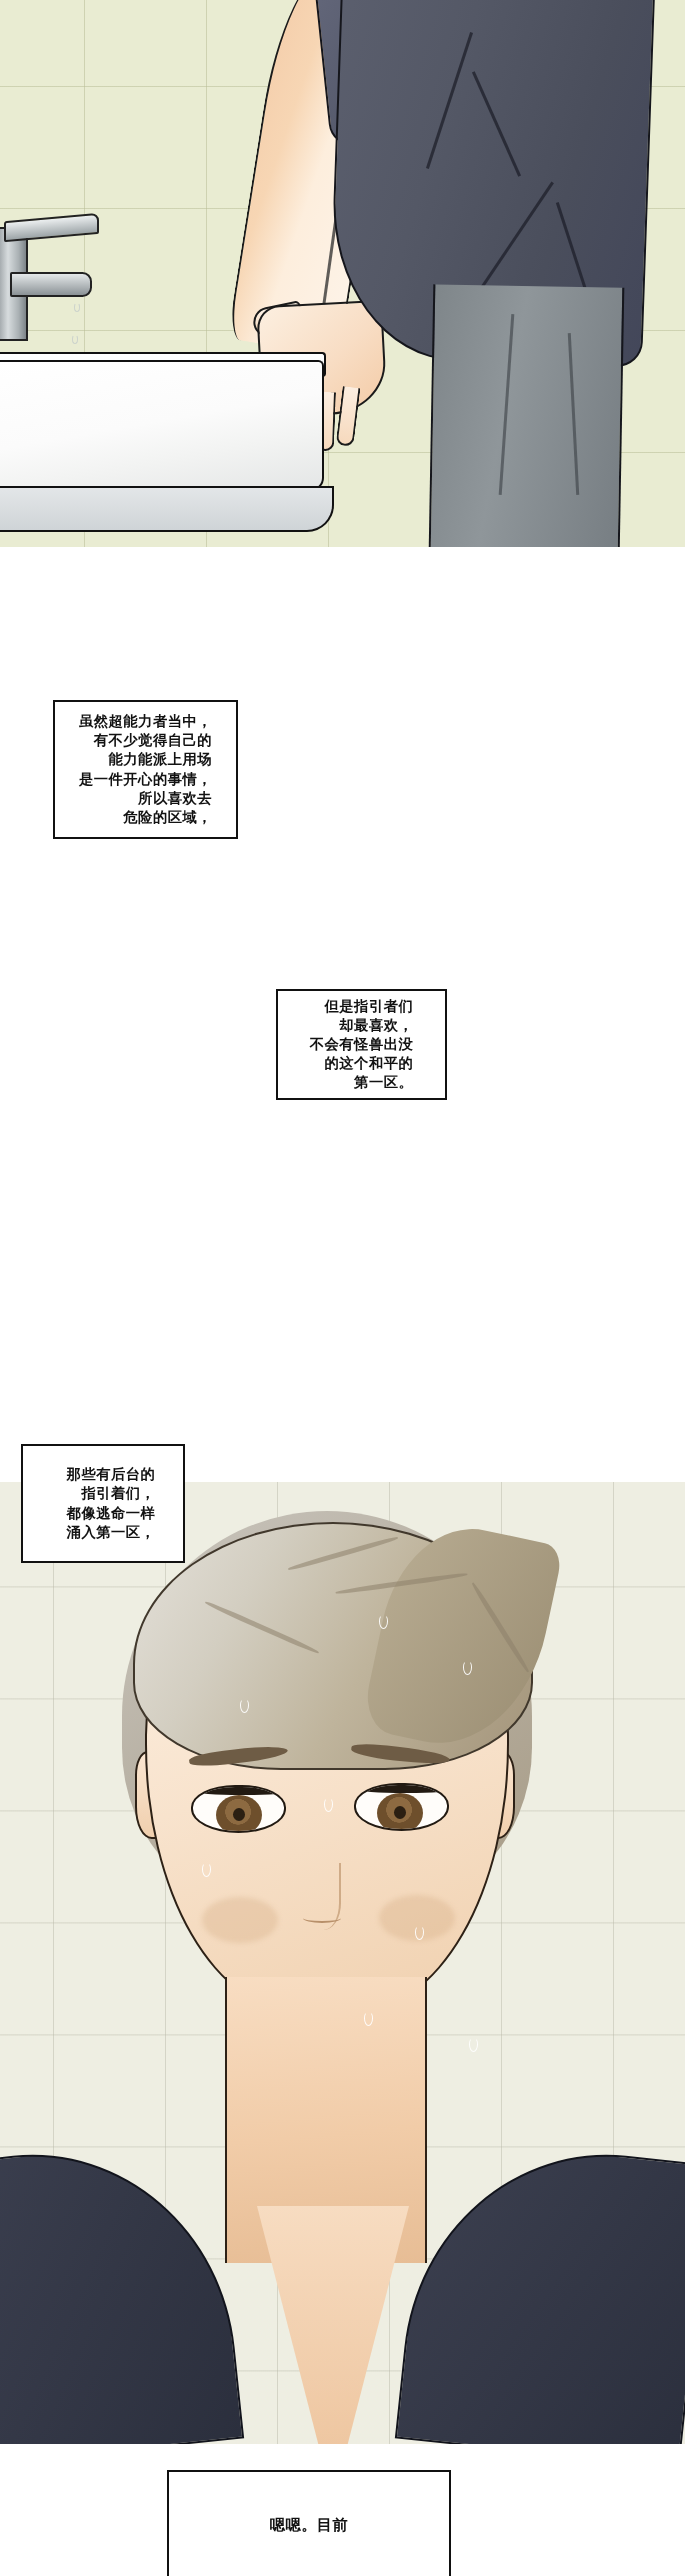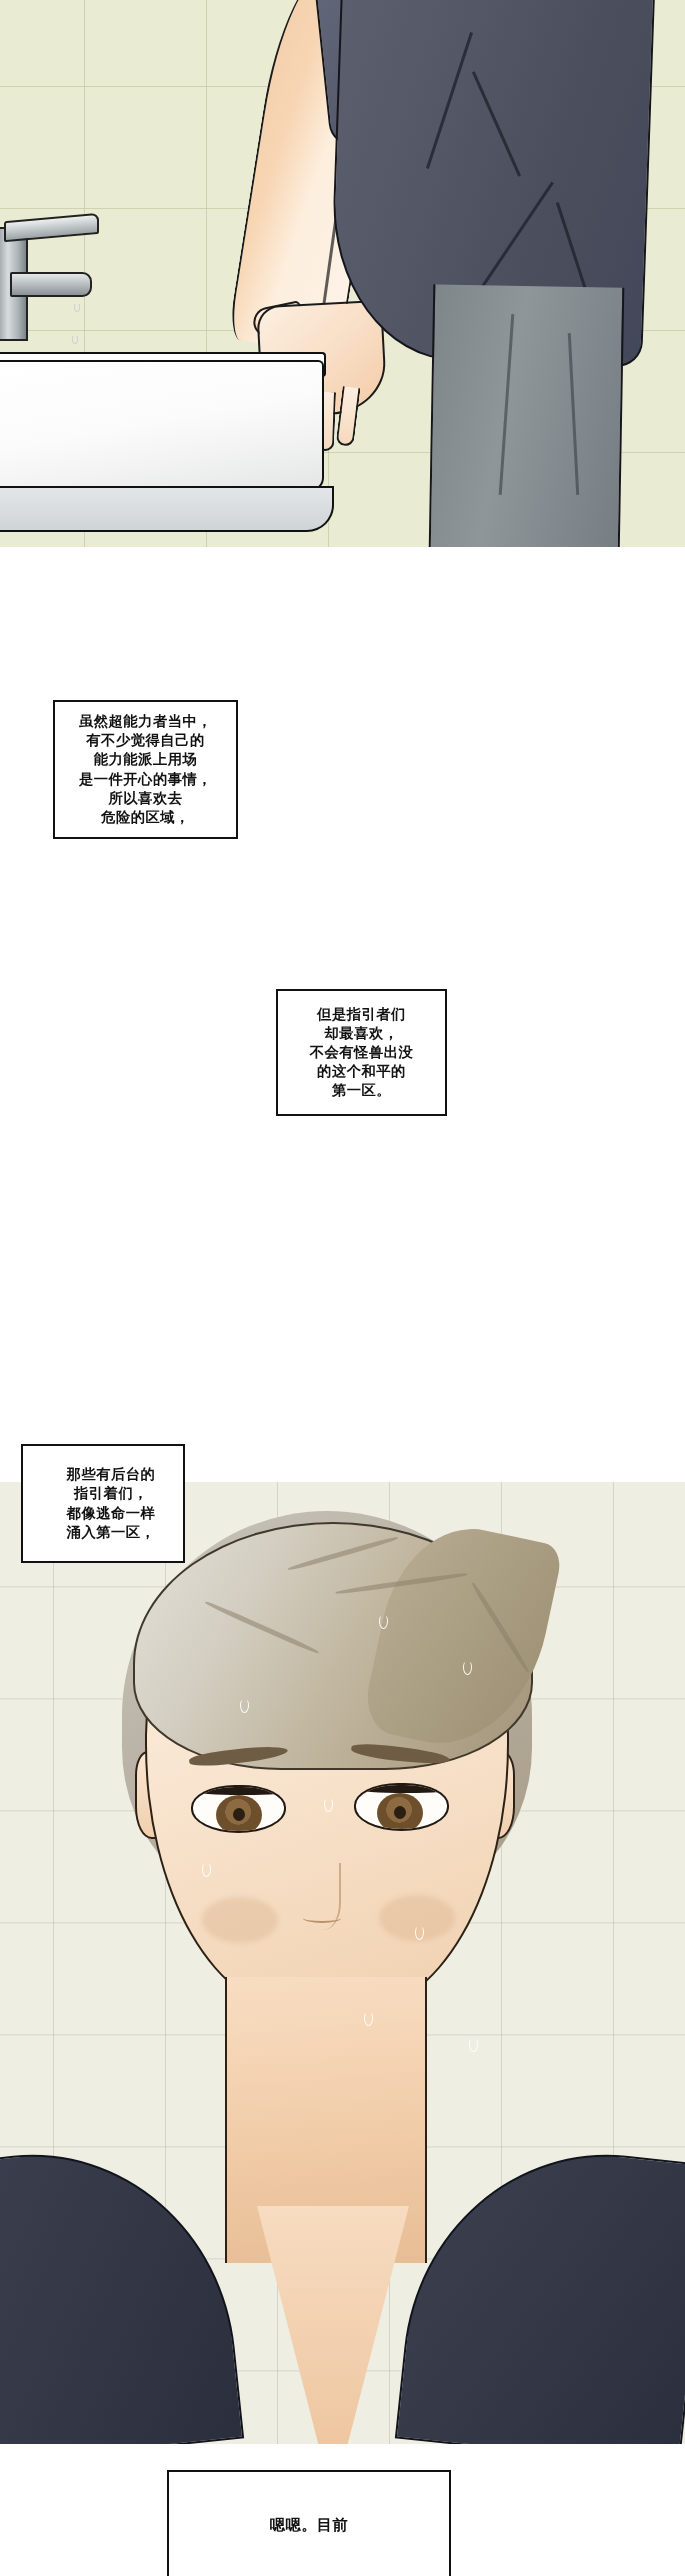--- a/index.html
+++ b/index.html
@@ -191,30 +191,30 @@
     border: 2.9px solid #111111;
     display: flex;
     align-items: center;
     justify-content: center;
     z-index: 40;
   }
   .caption p {
     font-family: "Liberation Sans", "DejaVu Sans", sans-serif;
     font-weight: 700;
     color: #121212;
-    text-align: center;
+    text-align: right;
     line-height: 1.34;
     white-space: pre-line;
     letter-spacing: 0.5px;
   }
 
   #cap1 { left: 53px;  top: 700px;  width: 185px; height: 139px; }
   #cap1 p { font-size: 14.3px; }
 
-  #cap2 { left: 276px; top: 989px; width: 171px; height: 127px; }
+  #cap2 { left: 276px; top: 989px; width: 171px; height: 111px; }
   #cap2 p { font-size: 14.3px; }
 
   #cap3 { left: 21px;  top: 1444px; width: 164px; height: 119px; }
   #cap3 p { font-size: 14.3px; margin-left: 16px; }
 
   #cap4 { left: 352px; top: 2083px; width: 175px; height: 131px; }
   #cap4 p { font-size: 14.3px; }
 
   #cap5 { left: 167px; top: 2470px; width: 284px; height: 110px; }
   #cap5 p { font-size: 15.2px; }

